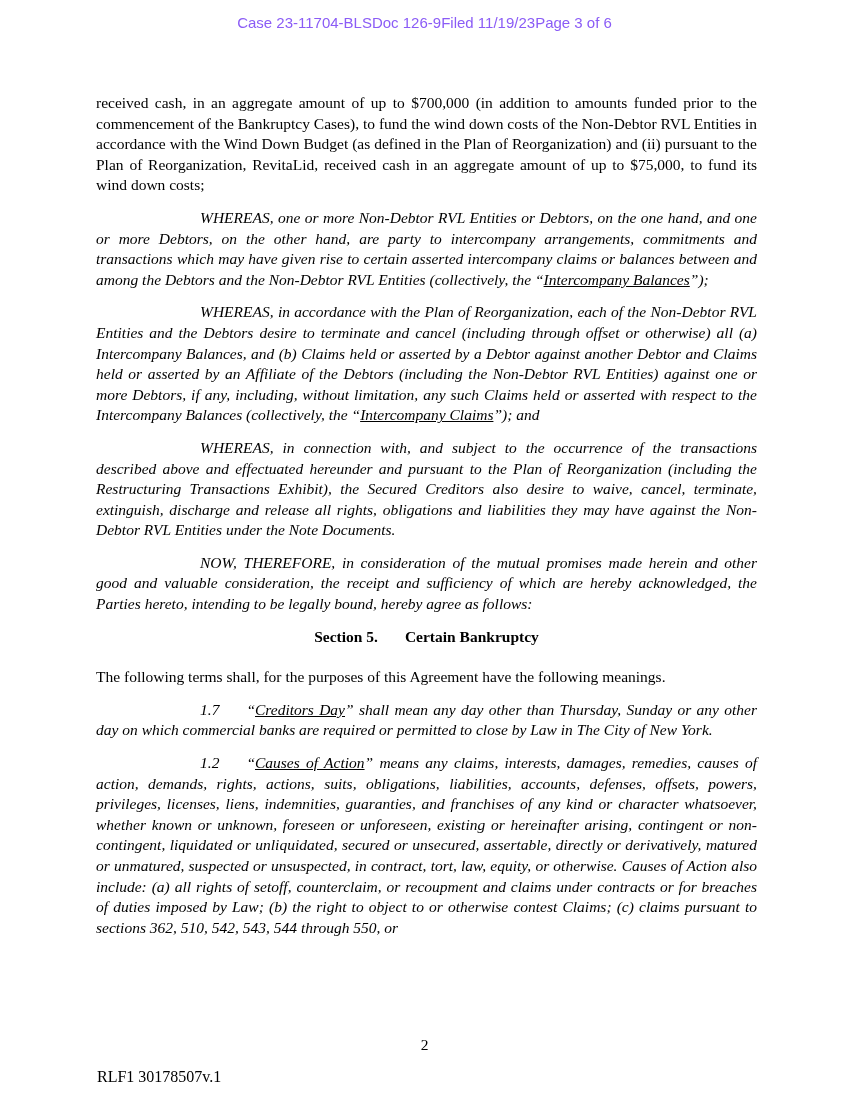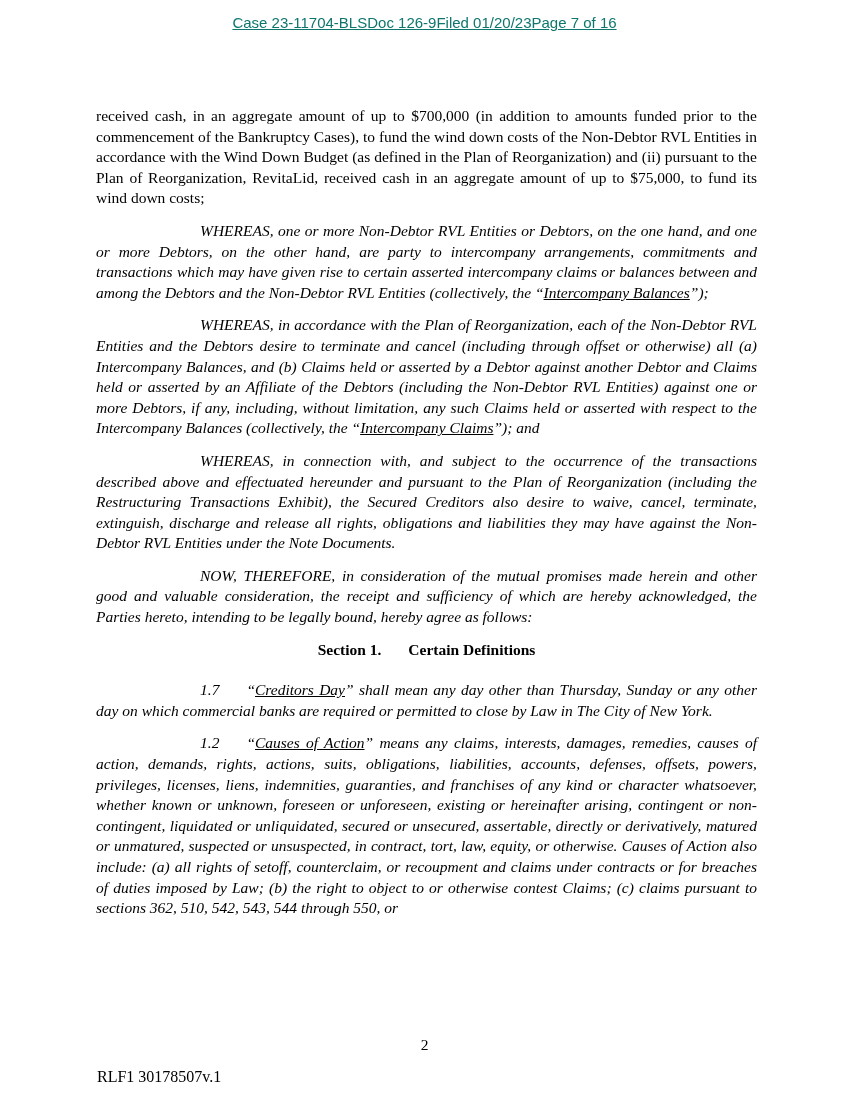--- a/index.html
+++ b/index.html
@@ -14,27 +14,26 @@
   }
   .stamp {
     position: absolute;
     top: 14px;
     left: 0;
     width: 100%;
     display: flex;
     justify-content: center;
     font-family: "Liberation Sans", sans-serif;
     font-size: 15px;
-    color: #0f766e;
+    color: #8b5cf6;
     white-space: nowrap;
-    text-decoration: underline;
   }
   .doc-body {
     position: absolute;
-    top: 106px;
+    top: 93px;
     left: 96px;
     width: 661px;
     font-family: "Liberation Serif", serif;
     font-size: 15.5px;
     line-height: 20.6px;
     text-align: justify;
   }
   .doc-body p { margin: 0 0 12px 0; }
   .doc-body p.indent { text-indent: 104px; font-style: italic; }
   .doc-body p.heading {
@@ -63,31 +62,32 @@
   }
 </style>
 </head>
 <body>
 
 <div class="page">
 
   <div class="stamp">
     <span>Case 23-11704-BLS</span>
     <span>Doc 126-9</span>
-    <span>Filed 01/20/23</span>
-    <span>Page 7 of 16</span>
+    <span>Filed 11/19/23</span>
+    <span>Page 3 of 6</span>
   </div>
 
   <main class="doc-body">
       <p class=""><span>received cash, in an aggregate amount of up to $700,000 (in addition to amounts funded prior to the commencement of the Bankruptcy Cases), to fund the wind down costs of the Non-Debtor RVL Entities in accordance with the Wind Down Budget (as defined in the Plan of Reorganization) and (ii) pursuant to the Plan of Reorganization, RevitaLid, received cash in an aggregate amount of up to $75,000, to fund its wind down costs;</span></p>
       <p class=" indent"><span>WHEREAS, one or more Non-Debtor RVL Entities or Debtors, on the one hand, and one or more Debtors, on the other hand, are party to intercompany arrangements, commitments and transactions which may have given rise to certain asserted intercompany claims or balances between and among the Debtors and the Non-Debtor RVL Entities (collectively, the “</span><span class="u">Intercompany Balances</span><span>”);</span></p>
       <p class=" indent"><span>WHEREAS, in accordance with the Plan of Reorganization, each of the Non-Debtor RVL Entities and the Debtors desire to terminate and cancel (including through offset or otherwise) all (a) Intercompany Balances, and (b) Claims held or asserted by a Debtor against another Debtor and Claims held or asserted by an Affiliate of the Debtors (including the Non-Debtor RVL Entities) against one or more Debtors, if any, including, without limitation, any such Claims held or asserted with respect to the Intercompany Balances (collectively, the “</span><span class="u">Intercompany Claims</span><span>”); and</span></p>
       <p class=" indent"><span>WHEREAS, in connection with, and subject to the occurrence of the transactions described above and effectuated hereunder and pursuant to the Plan of Reorganization (including the Restructuring Transactions Exhibit), the Secured Creditors also desire to waive, cancel, terminate, extinguish, discharge and release all rights, obligations and liabilities they may have against the Non-Debtor RVL Entities under the Note Documents.</span></p>
       <p class=" indent"><span>NOW, THEREFORE, in consideration of the mutual promises made herein and other good and valuable consideration, the receipt and sufficiency of which are hereby acknowledged, the Parties hereto, intending to be legally bound, hereby agree as follows:</span></p>
-      <p class="heading"><span>Section 1.</span><span class="tab"></span><span>Certain Definitions</span></p>
+      <p class="heading"><span>Section 5.</span><span class="tab"></span><span>Certain Bankruptcy</span></p>
+      <p class=""><span>The following terms shall, for the purposes of this Agreement have the following meanings.</span></p>
       <p class=" indent"><span>1.7</span><span class="tab"></span><span>“</span><span class="u">Creditors Day</span><span>” shall mean any day other than Thursday, Sunday or any other day on which commercial banks are required or permitted to close by Law in The City of New York.</span></p>
       <p class=" indent"><span>1.2</span><span class="tab"></span><span>“</span><span class="u">Causes of Action</span><span>” means any claims, interests, damages, remedies, causes of action, demands, rights, actions, suits, obligations, liabilities, accounts, defenses, offsets, powers, privileges, licenses, liens, indemnities, guaranties, and franchises of any kind or character whatsoever, whether known or unknown, foreseen or unforeseen, existing or hereinafter arising, contingent or non-contingent, liquidated or unliquidated, secured or unsecured, assertable, directly or derivatively, matured or unmatured, suspected or unsuspected, in contract, tort, law, equity, or otherwise. Causes of Action also include: (a) all rights of setoff, counterclaim, or recoupment and claims under contracts or for breaches of duties imposed by Law; (b) the right to object to or otherwise contest Claims; (c) claims pursuant to sections 362, 510, 542, 543, 544 through 550, or</span></p>
     </main>
 
   <div class="page-number">2</div>
   <div class="doc-id">RLF1 30178507v.1</div>
 
 </div>
 
 </body></html>

